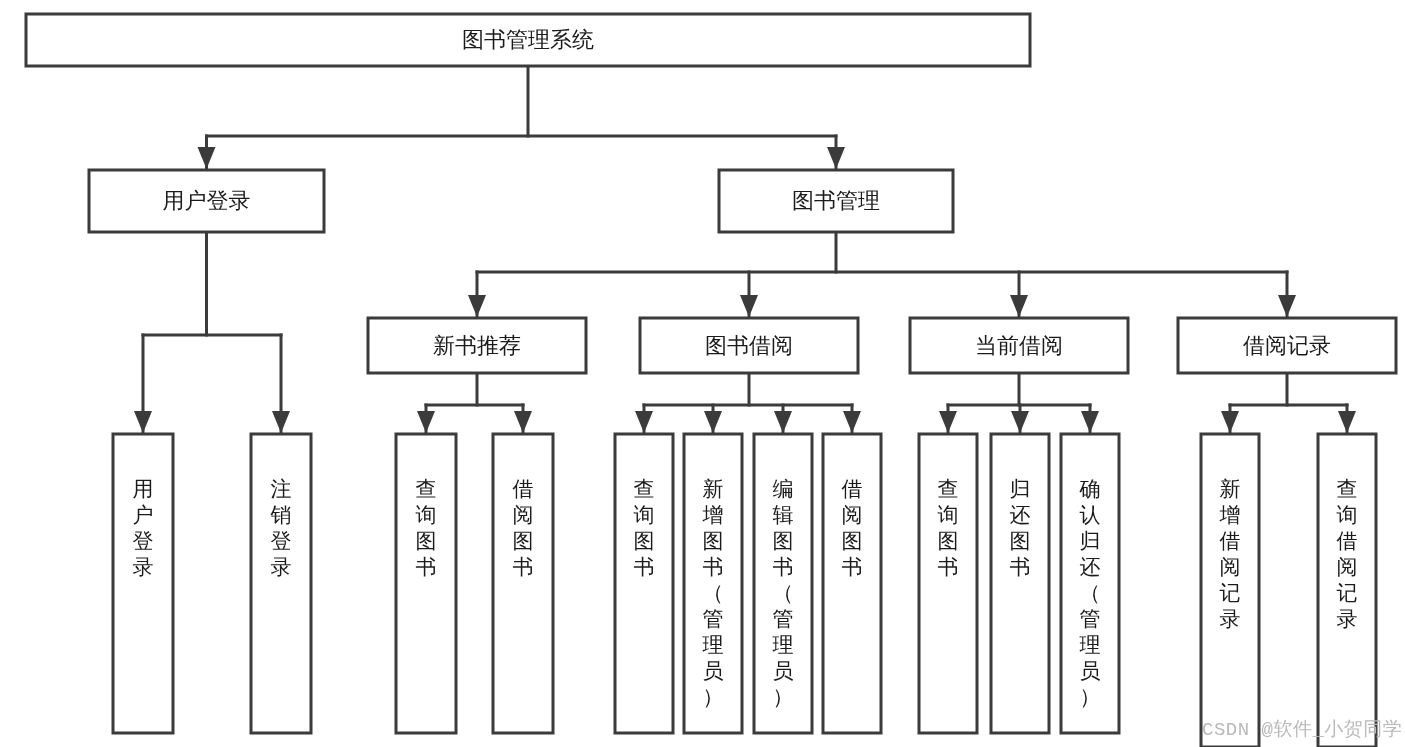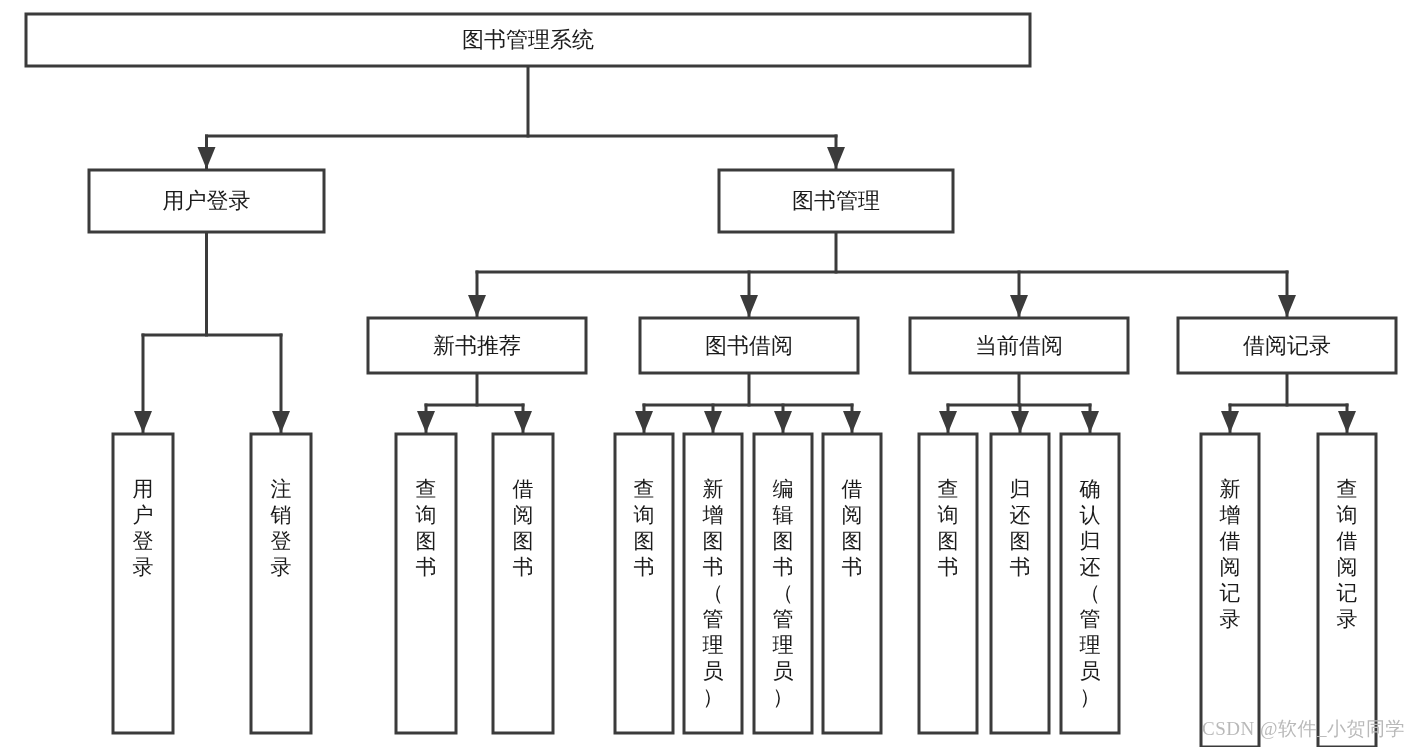--- a/index.html
+++ b/index.html
@@ -19,21 +19,21 @@
   .node-label{
     font-family:"DejaVu Sans","Liberation Sans",sans-serif;
     fill:#1b1b1b;
     font-size:22px;
     text-anchor:middle;
     dominant-baseline:middle;
   }
   .node-label.vertical{font-size:21px;}
   .watermark{
     position:absolute;
-    font-family:Liberation Serif, serif;
+    font-family:Liberation Mono, monospace;
     font-size:19px;
     color:#b9b9b9;
     white-space:nowrap;
     letter-spacing:0.5px;
     pointer-events:none;
   }
 </style>
 </head>
 <body>
 

